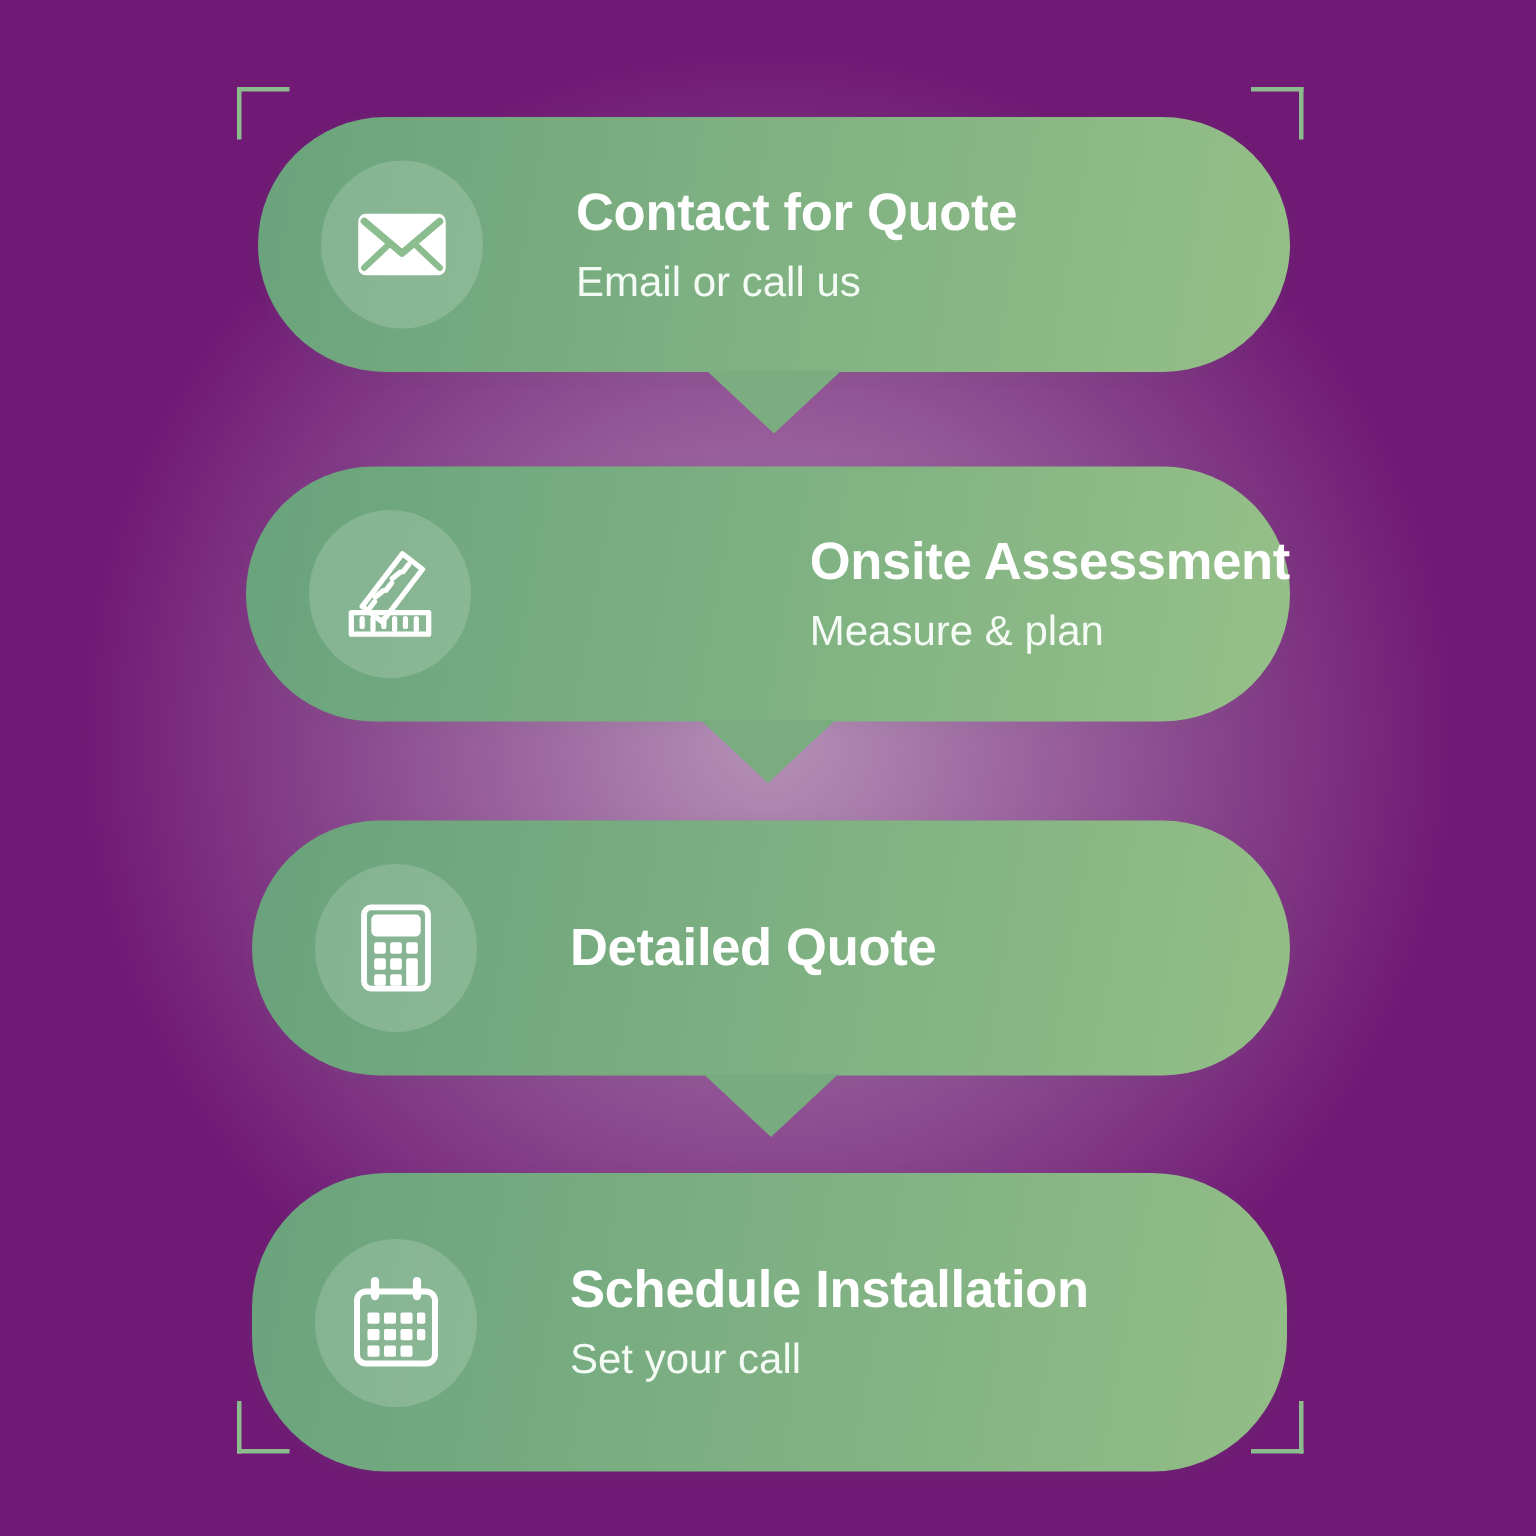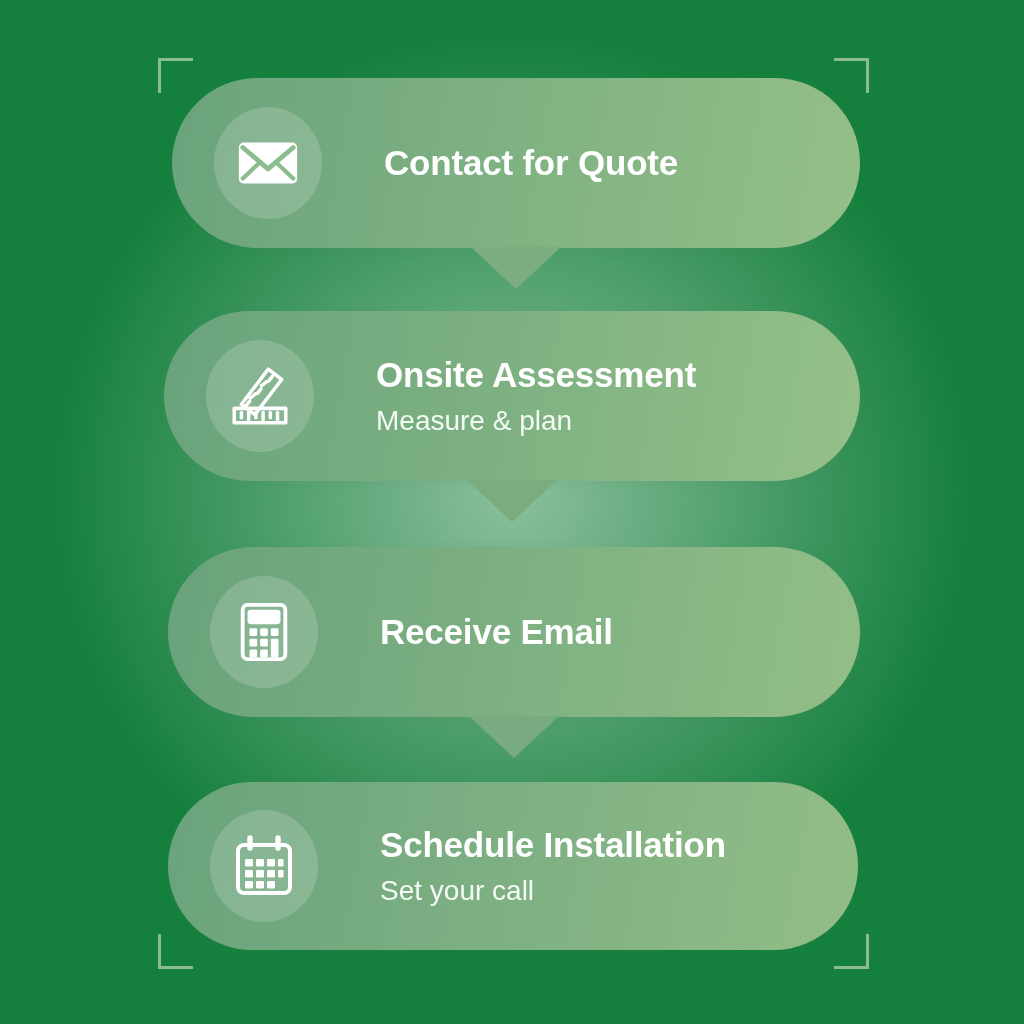--- a/index.html
+++ b/index.html
@@ -12,21 +12,21 @@
     height: 1024px;
     background: #ffffff;
     font-family: "Liberation Sans", sans-serif;
     overflow: hidden;
   }
 
   #stage {
     position: relative;
     width: 1024px;
     height: 1024px;
-    background: #15803d;
+    background: #701a75;
   }
 
   
   .bg-tint {
     position: absolute;
     inset: 0;
     background:
       radial-gradient(circle at 50% 48%, rgba(236,243,236,0.55) 0%, rgba(255,255,255,0) 62%);
     pointer-events: none;
   }
@@ -56,23 +56,23 @@
 
   .step {
     position: absolute;
     display: flex;
     align-items: center;
     border-radius: 90px;
     box-shadow: 0 2px 10px rgba(90,130,100,0.10);
   }
 
   .step-1 { left: 172px; top: 78px;  width: 688px; height: 170px; }
-  .step-2 { left: 164px; top: 311px; width: 696px; height: 170px; }
+  .step-2 { left: 164px; top: 311px; width: 696px; height: 170px; justify-content: space-between; }
   .step-3 { left: 168px; top: 547px; width: 692px; height: 170px; }
-  .step-4 { left: 168px; top: 782px; width: 690px; height: 168px; }
+  .step-4 { left: 168px; top: 782px; width: 690px; height: 199px; }
 
   .step-1 .bg { background: linear-gradient(100deg, #6AA37C 0%, #7FB182 48%, #95BF88 100%); }
   .step-2 .bg { background: linear-gradient(100deg, #69A37C 0%, #7EB182 50%, #96C089 100%); }
   .step-3 .bg { background: linear-gradient(100deg, #69A27B 0%, #7DB082 50%, #94BE87 100%); }
   .step-4 .bg { background: linear-gradient(100deg, #6AA37C 0%, #7EB083 50%, #93BD87 100%); }
 
   .bg {
     position: absolute;
     inset: 0;
     border-radius: 90px;
@@ -163,20 +163,21 @@
           <g fill="none" stroke="#ffffff" stroke-width="4.2" stroke-linejoin="round" stroke-linecap="round">
             <rect x="4" y="13" width="56" height="38" rx="3" fill="#ffffff" stroke="#ffffff"></rect>
           </g>
           <path d="M6 16 L32 38 L58 16" fill="none" stroke="#8CBD8F" stroke-width="5" stroke-linejoin="round" stroke-linecap="round"></path>
           <path d="M6 48 L24 31 M58 48 L40 31" fill="none" stroke="#8CBD8F" stroke-width="4.4" stroke-linejoin="round" stroke-linecap="round"></path>
         </svg>
       </div>
 
       <div class="text-col">
         <div class="step-title">Contact for Quote</div>
+        <div class="step-sub">Email or call us</div>
       </div>
     </div>
 
     <div class="step step-2">
       <div class="bg"></div>
       <div class="connector"></div>
 
       <div class="icon-badge">
         <svg viewBox="0 0 64 64" aria-hidden="true">
           <g stroke="#ffffff" stroke-width="3.4" fill="none" stroke-linejoin="round" stroke-linecap="round">
@@ -222,21 +223,21 @@
             <rect x="17" y="39" width="8" height="8" rx="1.4"></rect>
             <rect x="28" y="39" width="8" height="8" rx="1.4"></rect>
             <rect x="17" y="50" width="8" height="8" rx="1.4"></rect>
             <rect x="28" y="50" width="8" height="8" rx="1.4"></rect>
             <rect x="39" y="39" width="8" height="19" rx="1.4"></rect>
           </g>
         </svg>
       </div>
 
       <div class="text-col">
-        <div class="step-title">Receive Email</div>
+        <div class="step-title">Detailed Quote</div>
       </div>
     </div>
 
     <div class="step step-4">
       <div class="bg"></div>
 
       <div class="icon-badge">
         <svg viewBox="0 0 64 64" aria-hidden="true">
           <g fill="none" stroke="#ffffff" stroke-width="4" stroke-linejoin="round" stroke-linecap="round">
             <rect x="6" y="11" width="52" height="48" rx="6"></rect>

